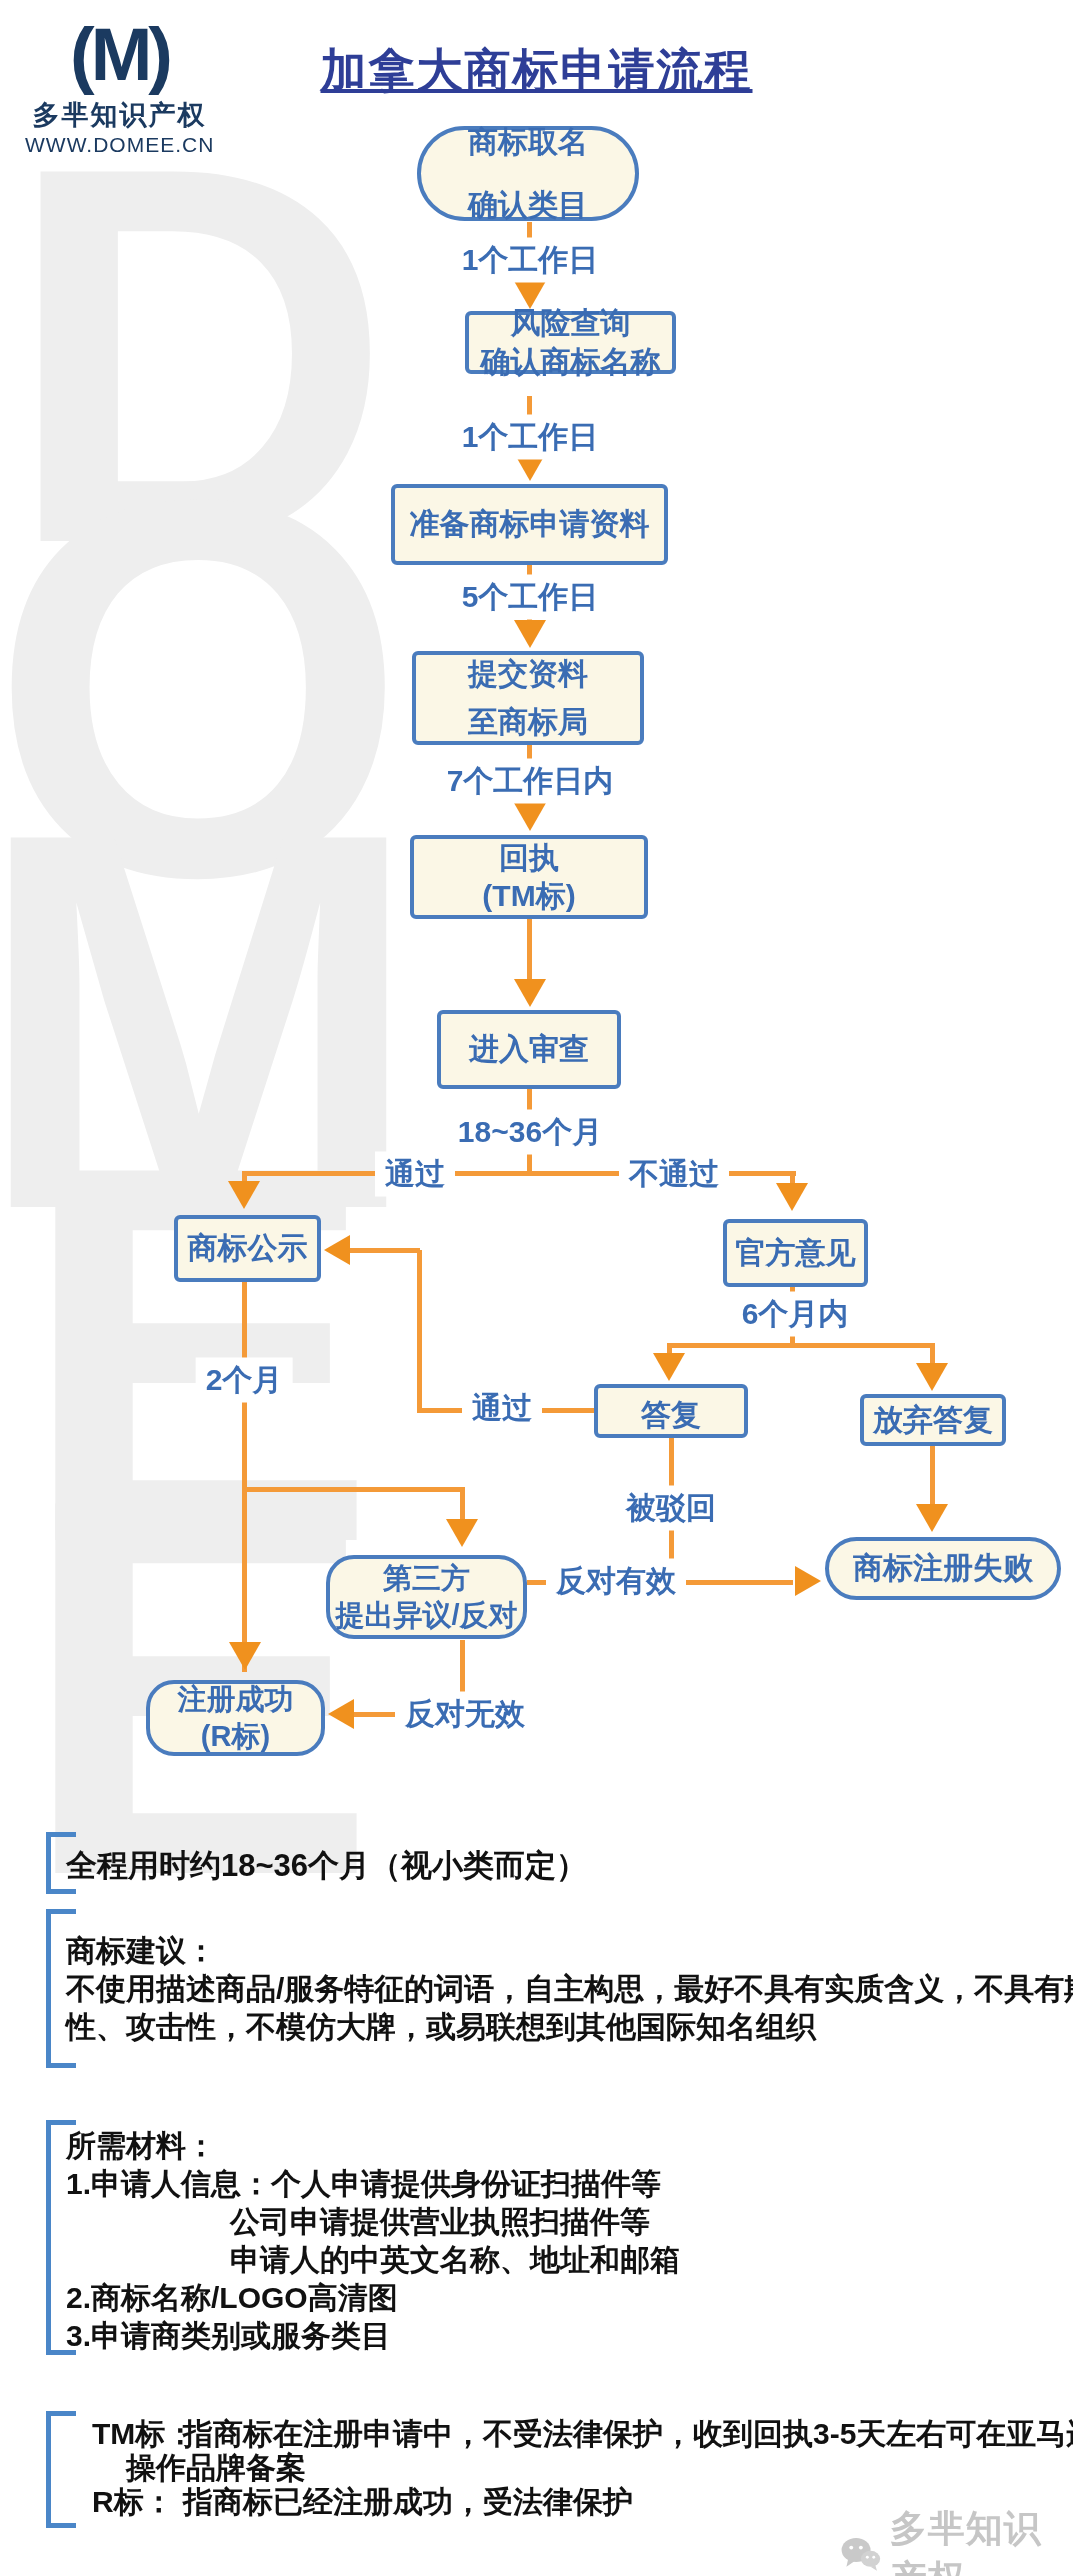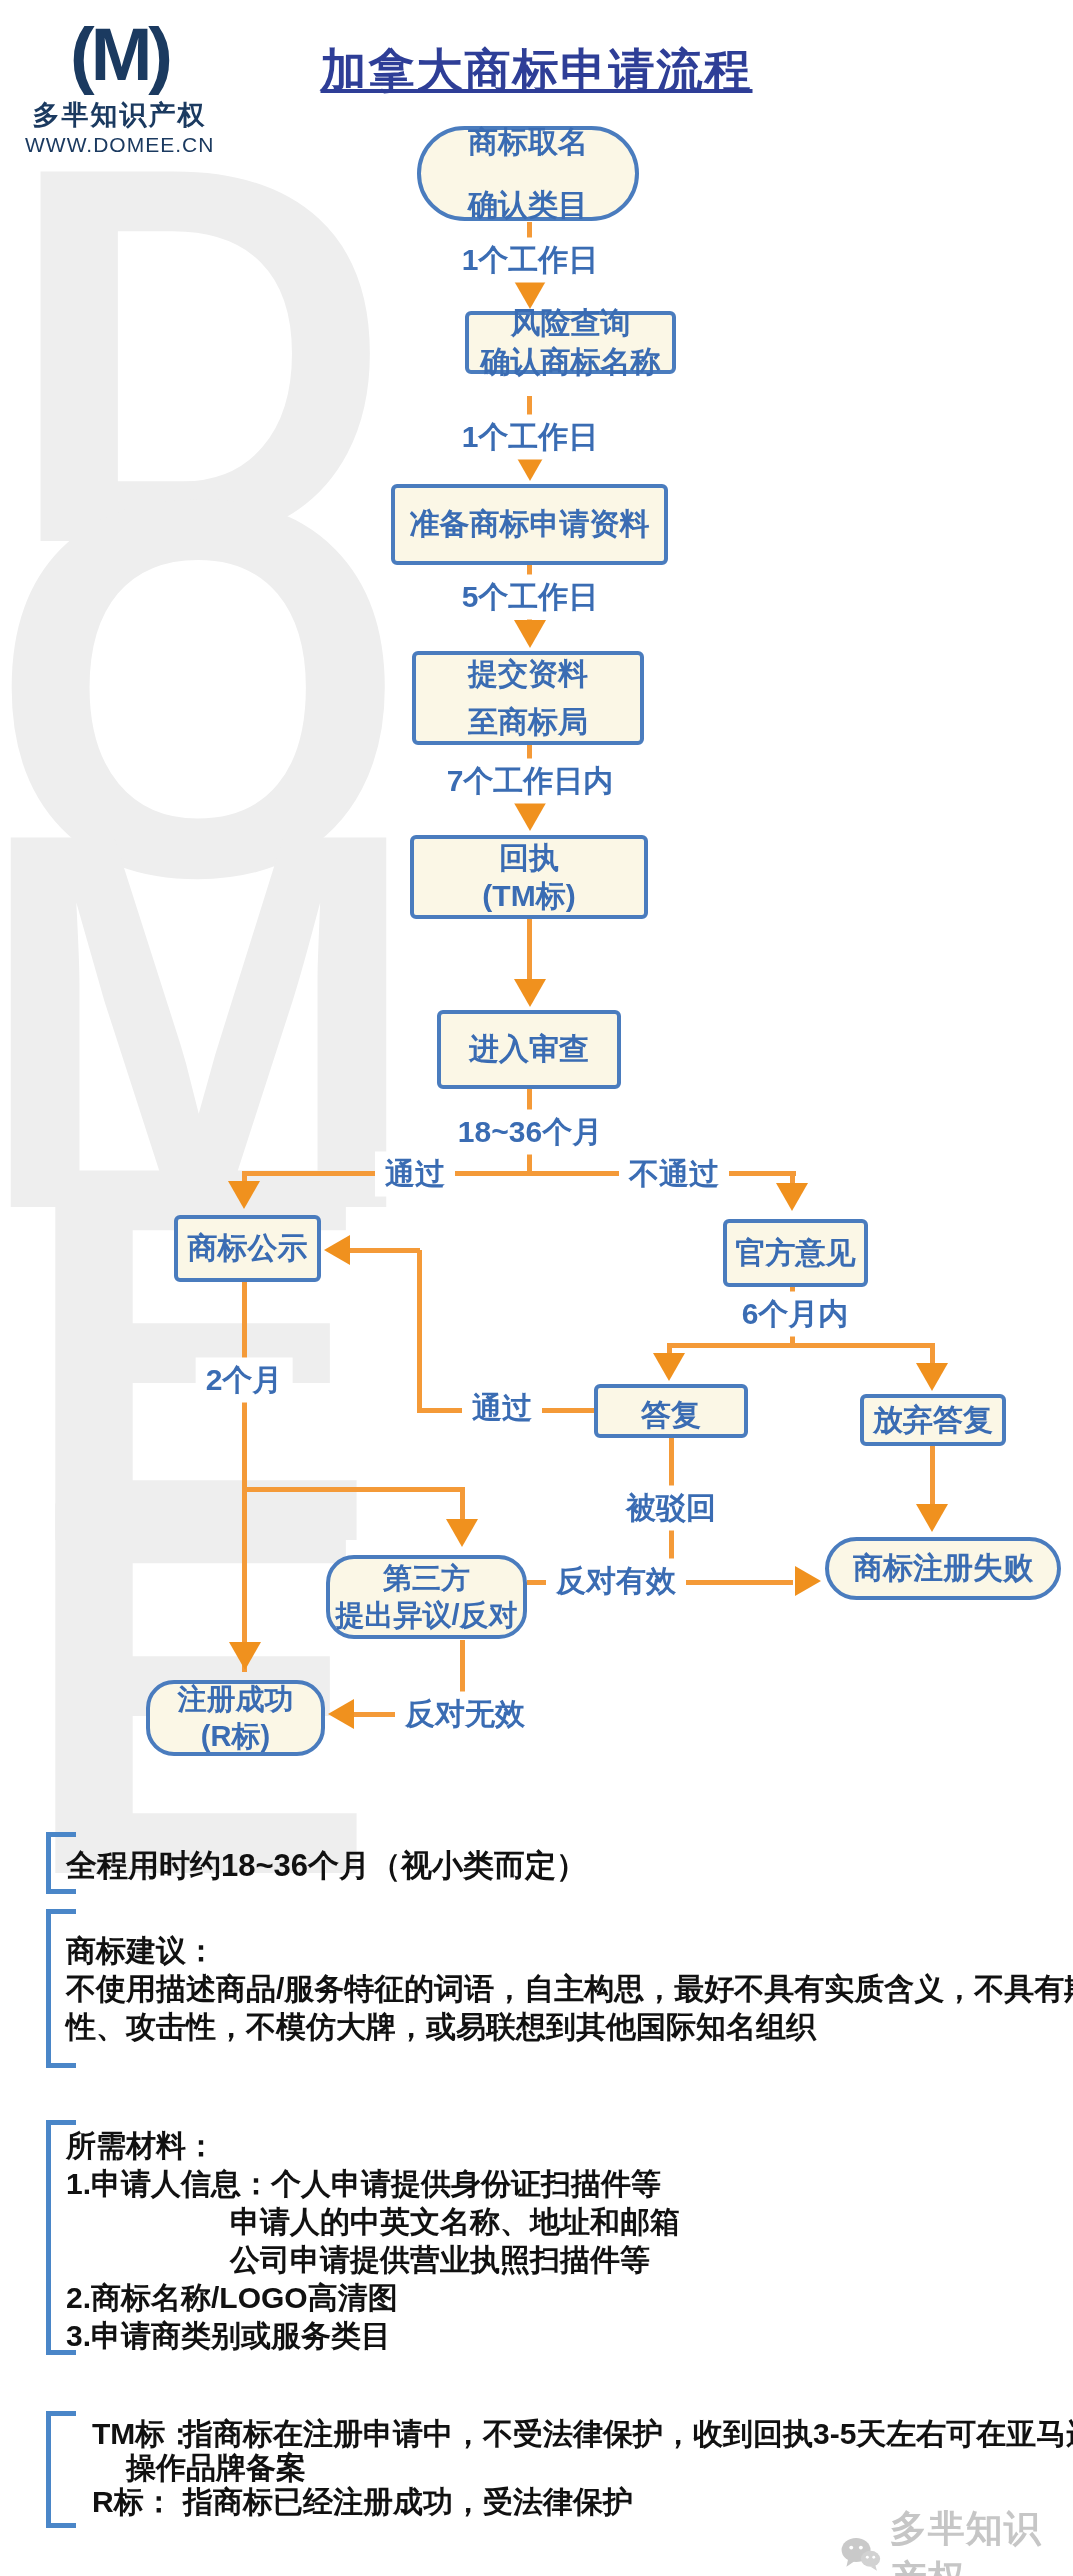--- a/index.html
+++ b/index.html
@@ -195,22 +195,22 @@
   <div class="note" style="left:66px;top:1932px;">
     <div class="ln">商标建议：</div>
     <div class="ln">不使用描述商品/服务特征的词语，自主构思，最好不具有实质含义，不具有欺骗</div>
     <div class="ln">性、攻击性，不模仿大牌，或易联想到其他国际知名组织</div>
   </div>
 
   <div class="bracket" style="left:46px;top:2120px;height:235px;"></div>
   <div class="note" style="left:66px;top:2127px;">
     <div class="ln">所需材料：</div>
     <div class="ln">1.申请人信息：个人申请提供身份证扫描件等</div>
+    <div class="ln indent">公司申请提供营业执照扫描件等</div>
     <div class="ln indent">申请人的中英文名称、地址和邮箱</div>
-    <div class="ln indent">公司申请提供营业执照扫描件等</div>
     <div class="ln">2.商标名称/LOGO高清图</div>
     <div class="ln">3.申请商类别或服务类目</div>
   </div>
 
   <div class="bracket" style="left:46px;top:2411px;height:117px;"></div>
   <div class="note" style="left:52px;top:2417px;">
     <div class="marks-row">
       <span class="marks-label">TM标：</span>
       <span>指商标在注册申请中，不受法律保护，收到回执3-5天左右可在亚马逊</span>
     </div>

